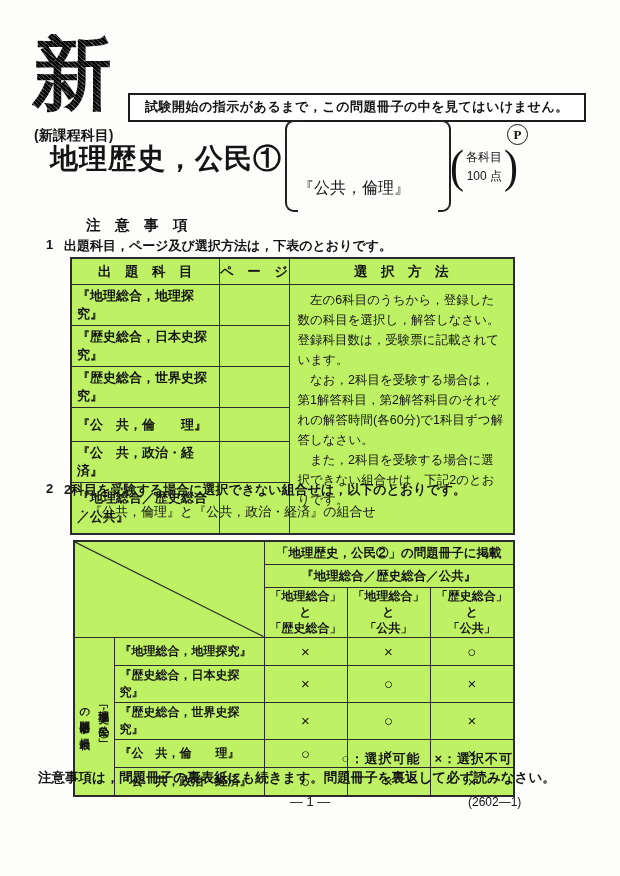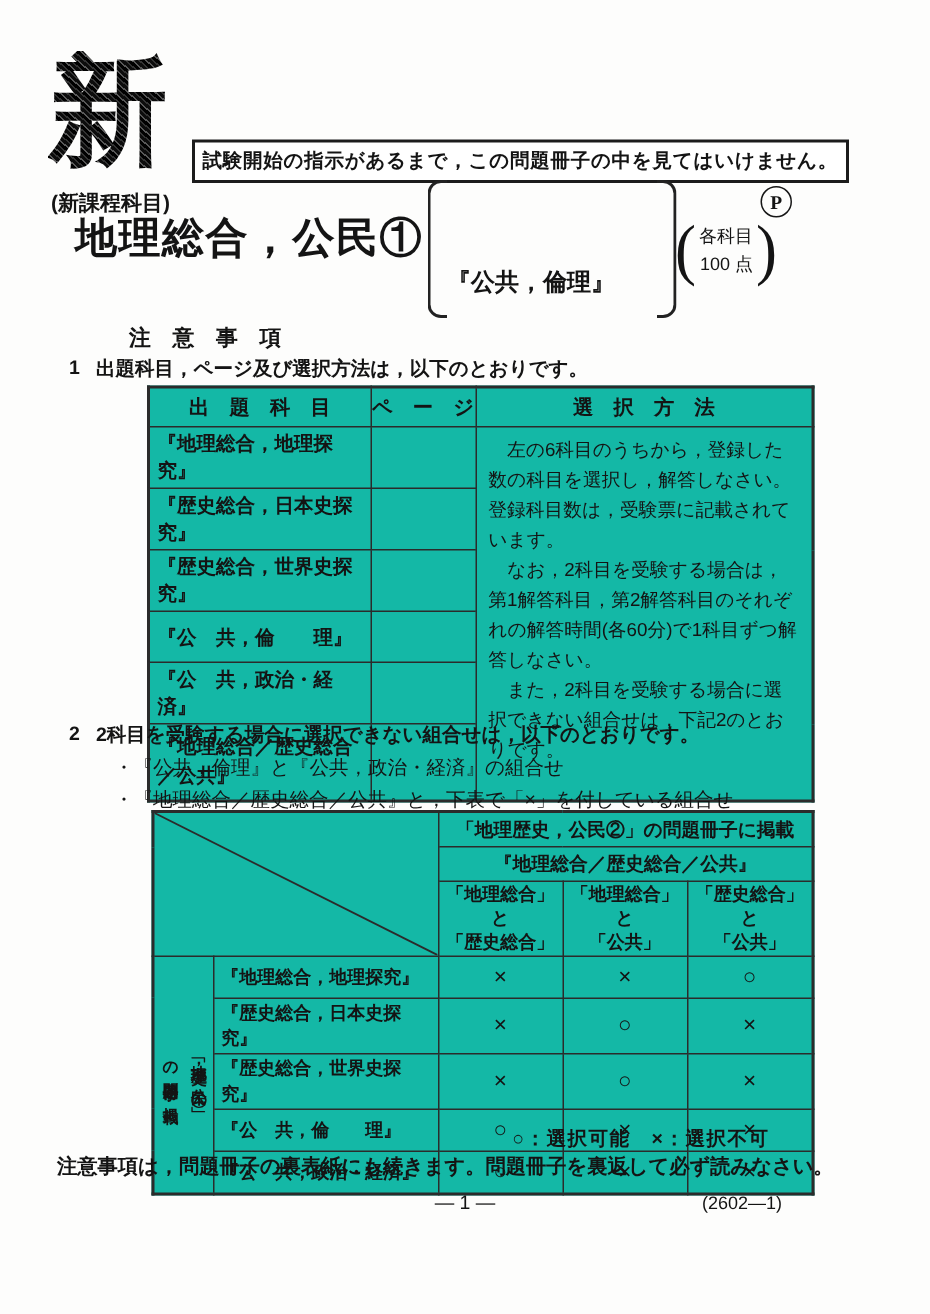--- a/index.html
+++ b/index.html
@@ -17,43 +17,43 @@
       color:transparent;
       background:
         repeating-linear-gradient(41deg,#000 0 2px,#585858 2px 3px,#0c0c0c 3px 5px,#333 5px 6px),
         repeating-linear-gradient(-52deg,rgba(255,255,255,.55) 0 1px,transparent 1px 4px);
       -webkit-background-clip:text;background-clip:text;
     }
   }
   .stamp-caption{position:absolute;left:34px;top:127px;font-size:14px;font-weight:600;}
   .warning-box{
     position:absolute;left:128px;top:93px;border:2px solid #1c1c1c;
-    padding:3px 5px 4px;font-size:13px;font-weight:700;letter-spacing:.5px;background:#fff;
+    padding:3px 15px 4px;font-size:13px;font-weight:700;letter-spacing:.5px;background:#fff;
   }
   .exam-title{position:absolute;left:50px;top:140px;font-size:28px;font-weight:800;letter-spacing:1px;}
   .bracket-group{position:absolute;left:285px;top:120px;width:166px;height:92px;}
   .bracket{position:absolute;top:0;bottom:0;width:11px;}
   .bracket.left{left:0;border-left:2px solid #222;border-top:2px solid #222;border-bottom:2px solid #222;border-radius:9px 0 0 9px;}
   .bracket.right{right:0;border-right:2px solid #222;border-top:2px solid #222;border-bottom:2px solid #222;border-radius:0 9px 9px 0;}
-  .bracket-subject{position:absolute;left:13px;bottom:13px;font-size:16px;font-weight:700;}
+  .bracket-subject{position:absolute;left:13px;bottom:13px;font-size:16px;font-weight:400;}
   .p-mark{
     position:absolute;left:507px;top:124px;width:19px;height:19px;border:1.6px solid #161616;
     border-radius:50%;font-family:"Liberation Serif",serif;font-weight:700;font-size:13px;
     line-height:19px;text-align:center;
   }
   .score-note{position:absolute;left:450px;top:146px;display:flex;align-items:center;}
   .score-paren{font-family:"Liberation Serif",serif;font-size:42px;font-weight:300;line-height:1;transform:scaleY(1.08);}
   .score-lines{font-size:12px;line-height:1.6;text-align:right;padding:0 2px;}
   
   .notes-heading{position:absolute;left:86px;top:216px;font-size:14.5px;font-weight:800;}
   .note-item{position:absolute;display:flex;font-size:13px;font-weight:600;}
   .note-item .num{width:18px;flex:none;}
   .bullet-line{position:absolute;font-size:13px;}
   
-  table{border-collapse:collapse;background:#14b8a6;margin-left:28px;}
+  table{border-collapse:collapse;background:#bef264;}
   .t1{position:absolute;left:70px;top:257px;width:443px;table-layout:fixed;border:2px solid #2b2b2b;}
   .t1 th,.t1 td{border:1px solid #2b2b2b;padding:0;}
   .t1 th{height:25px;font-size:13.5px;font-weight:700;text-align:center;}
   .t1 td.subj{height:29px;font-size:13px;font-weight:600;padding:2px 5px;text-align:left;}
   .t1 td.subj.tall{height:46px;line-height:1.45;}
   .t1 td.pagecell{height:29px;}
   .t1 td.method{vertical-align:top;padding:5px 8px 4px;border-radius:31px;}
   .t1 td.method p{margin:0;font-size:12.5px;line-height:1.6;text-indent:1em;font-weight:500;}
   
   .t2{position:absolute;left:73px;top:540px;width:440px;table-layout:fixed;border:2px solid #2b2b2b;}
@@ -75,41 +75,41 @@
   .booklet-code{position:absolute;left:468px;top:795px;font-size:12px;}
 </style>
 </head>
 <body>
 
 <div class="page">
 
   <div class="stamp">新</div>
   <div class="stamp-caption">(新課程科目)</div>
   <div class="warning-box">試験開始の指示があるまで，この問題冊子の中を見てはいけません。</div>
-  <div class="exam-title">地理総合，公民①</div>
+  <div class="exam-title">地理歴史，公民①</div>
 
   <div class="bracket-group">
     <div class="bracket left"></div>
     <div class="bracket right"></div>
     <div class="bracket-subject">『公共，倫理』</div>
   </div>
 
   <div class="p-mark">P</div>
 
   <div class="score-note">
     <span class="score-paren">(</span>
     <span class="score-lines"><span>各科目</span><br><span>100 点</span></span>
     <span class="score-paren">)</span>
   </div>
 
   <div class="notes-heading">注　意　事　項</div>
 
   <div class="note-item" style="left:46px;top:237px;width:530px;">
     <span class="num">1</span>
-    <span>出題科目，ページ及び選択方法は，以下のとおりです。</span>
+    <span>出題科目，ページ及び選択方法は，下表のとおりです。</span>
   </div>
 
   <table class="t1">
     <colgroup>
         <col style="width:148px">
         <col style="width:70px">
         <col style="width:225px">
       </colgroup>
     <tbody>
         <tr>
@@ -147,21 +147,20 @@
       <td class="pagecell"></td>
     </tr>
   </tbody>
     </table>
 
   <div class="note-item" style="left:46px;top:481px;width:540px;">
     <span class="num">2</span>
     <span>2科目を受験する場合に選択できない組合せは，以下のとおりです。</span>
   </div>
   <div class="bullet-line" style="left:76px;top:503px;">・『公共，倫理』と『公共，政治・経済』の組合せ</div>
-  <div class="bullet-line" style="left:76px;top:524px;">・『地理総合／歴史総合／公共』と，下表で「×」を付している組合せ</div>
 
   <table class="t2">
     <colgroup>
         <col style="width:40px">
         <col style="width:150px">
         <col style="width:83px">
         <col style="width:83px">
         <col style="width:84px">
       </colgroup>
     <tbody>

